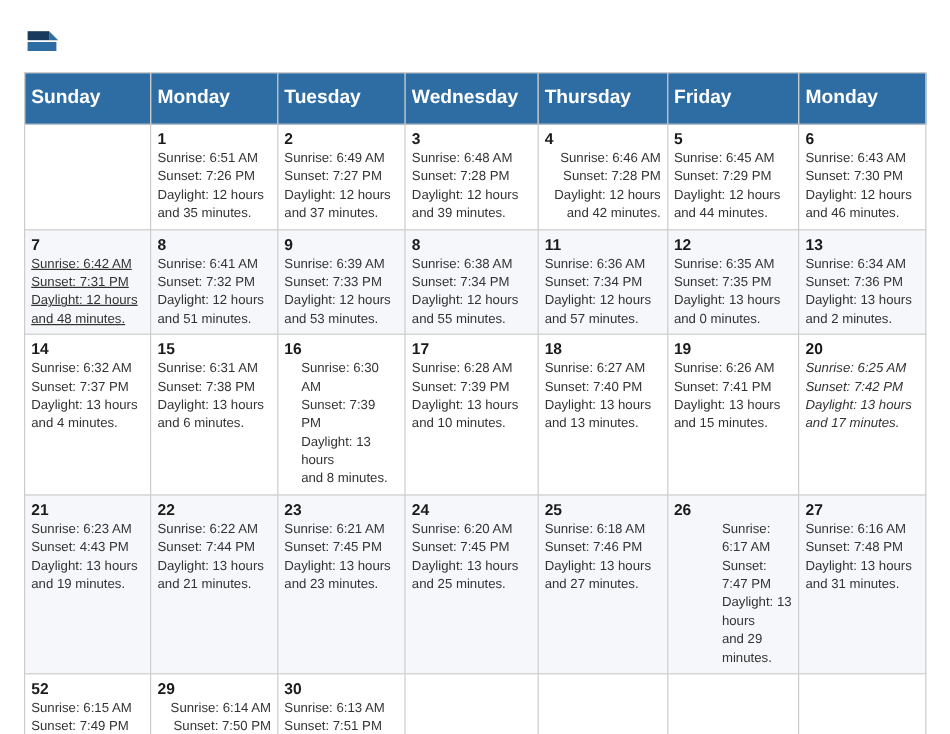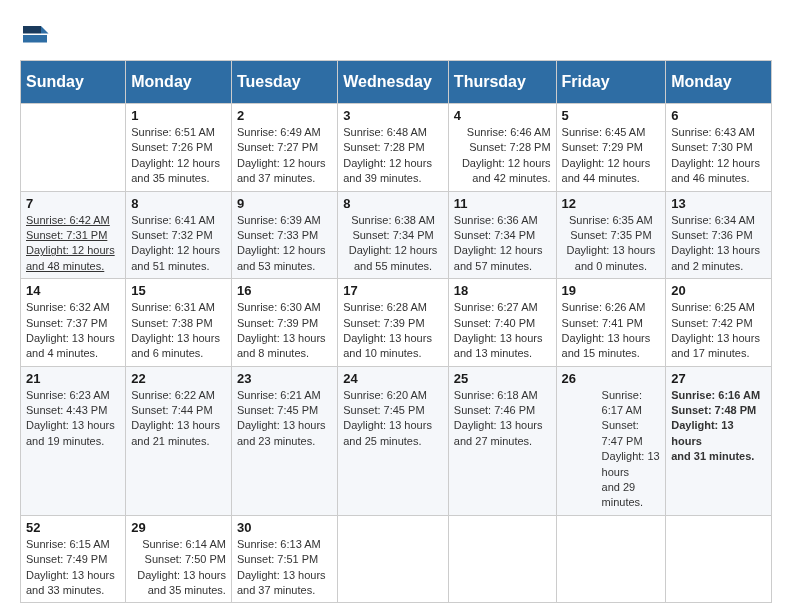--- a/index.html
+++ b/index.html
@@ -187,35 +187,35 @@
           </td>
           <td>
             <span class="day-number">9</span>
             <div class="day-info" style="white-space: pre-line;">Sunrise: 6:39 AM
 Sunset: 7:33 PM
 Daylight: 12 hours
 and 53 minutes.</div>
           </td>
           <td>
             <span class="day-number">8</span>
-            <div class="day-info" style="white-space: pre-line; text-align: center;">Sunrise: 6:38 AM
+            <div class="day-info" style="white-space: pre-line;">Sunrise: 6:38 AM
 Sunset: 7:34 PM
 Daylight: 12 hours
 and 55 minutes.</div>
           </td>
           <td>
             <span class="day-number">11</span>
             <div class="day-info" style="white-space: pre-line;">Sunrise: 6:36 AM
 Sunset: 7:34 PM
 Daylight: 12 hours
 and 57 minutes.</div>
           </td>
           <td>
             <span class="day-number">12</span>
-            <div class="day-info" style="white-space: pre-line; text-align: center;">Sunrise: 6:35 AM
+            <div class="day-info" style="white-space: pre-line;">Sunrise: 6:35 AM
 Sunset: 7:35 PM
 Daylight: 13 hours
 and 0 minutes.</div>
           </td>
           <td>
             <span class="day-number">13</span>
             <div class="day-info" style="white-space: pre-line;">Sunrise: 6:34 AM
 Sunset: 7:36 PM
 Daylight: 13 hours
 and 2 minutes.</div>
@@ -231,21 +231,21 @@
           </td>
           <td>
             <span class="day-number">15</span>
             <div class="day-info" style="white-space: pre-line;">Sunrise: 6:31 AM
 Sunset: 7:38 PM
 Daylight: 13 hours
 and 6 minutes.</div>
           </td>
           <td>
             <span class="day-number">16</span>
-            <div class="day-info" style="white-space: pre-line;">Sunrise: 6:30 AM
+            <div class="day-info" style="white-space: pre-line; margin-left: 14px;">Sunrise: 6:30 AM
 Sunset: 7:39 PM
 Daylight: 13 hours
 and 8 minutes.</div>
           </td>
           <td>
             <span class="day-number">17</span>
             <div class="day-info" style="white-space: pre-line;">Sunrise: 6:28 AM
 Sunset: 7:39 PM
 Daylight: 13 hours
 and 10 minutes.</div>
@@ -259,21 +259,21 @@
           </td>
           <td>
             <span class="day-number">19</span>
             <div class="day-info" style="white-space: pre-line;">Sunrise: 6:26 AM
 Sunset: 7:41 PM
 Daylight: 13 hours
 and 15 minutes.</div>
           </td>
           <td>
             <span class="day-number">20</span>
-            <div class="day-info" style="white-space: pre-line;">Sunrise: 6:25 AM
+            <div class="day-info" style="white-space: pre-line; font-style: italic;">Sunrise: 6:25 AM
 Sunset: 7:42 PM
 Daylight: 13 hours
 and 17 minutes.</div>
           </td>
         </tr>
         <tr class="row-shade">
           <td>
             <span class="day-number">21</span>
             <div class="day-info" style="white-space: pre-line;">Sunrise: 6:23 AM
 Sunset: 4:43 PM
@@ -310,21 +310,21 @@
           </td>
           <td>
             <span class="day-number">26</span>
             <div class="day-info" style="white-space: pre-line; margin-left: 40px;">Sunrise: 6:17 AM
 Sunset: 7:47 PM
 Daylight: 13 hours
 and 29 minutes.</div>
           </td>
           <td>
             <span class="day-number">27</span>
-            <div class="day-info" style="white-space: pre-line; font-weight: bold;">Sunrise: 6:16 AM
+            <div class="day-info" style="white-space: pre-line;">Sunrise: 6:16 AM
 Sunset: 7:48 PM
 Daylight: 13 hours
 and 31 minutes.</div>
           </td>
         </tr>
         <tr>
           <td>
             <span class="day-number">52</span>
             <div class="day-info" style="white-space: pre-line;">Sunrise: 6:15 AM
 Sunset: 7:49 PM

